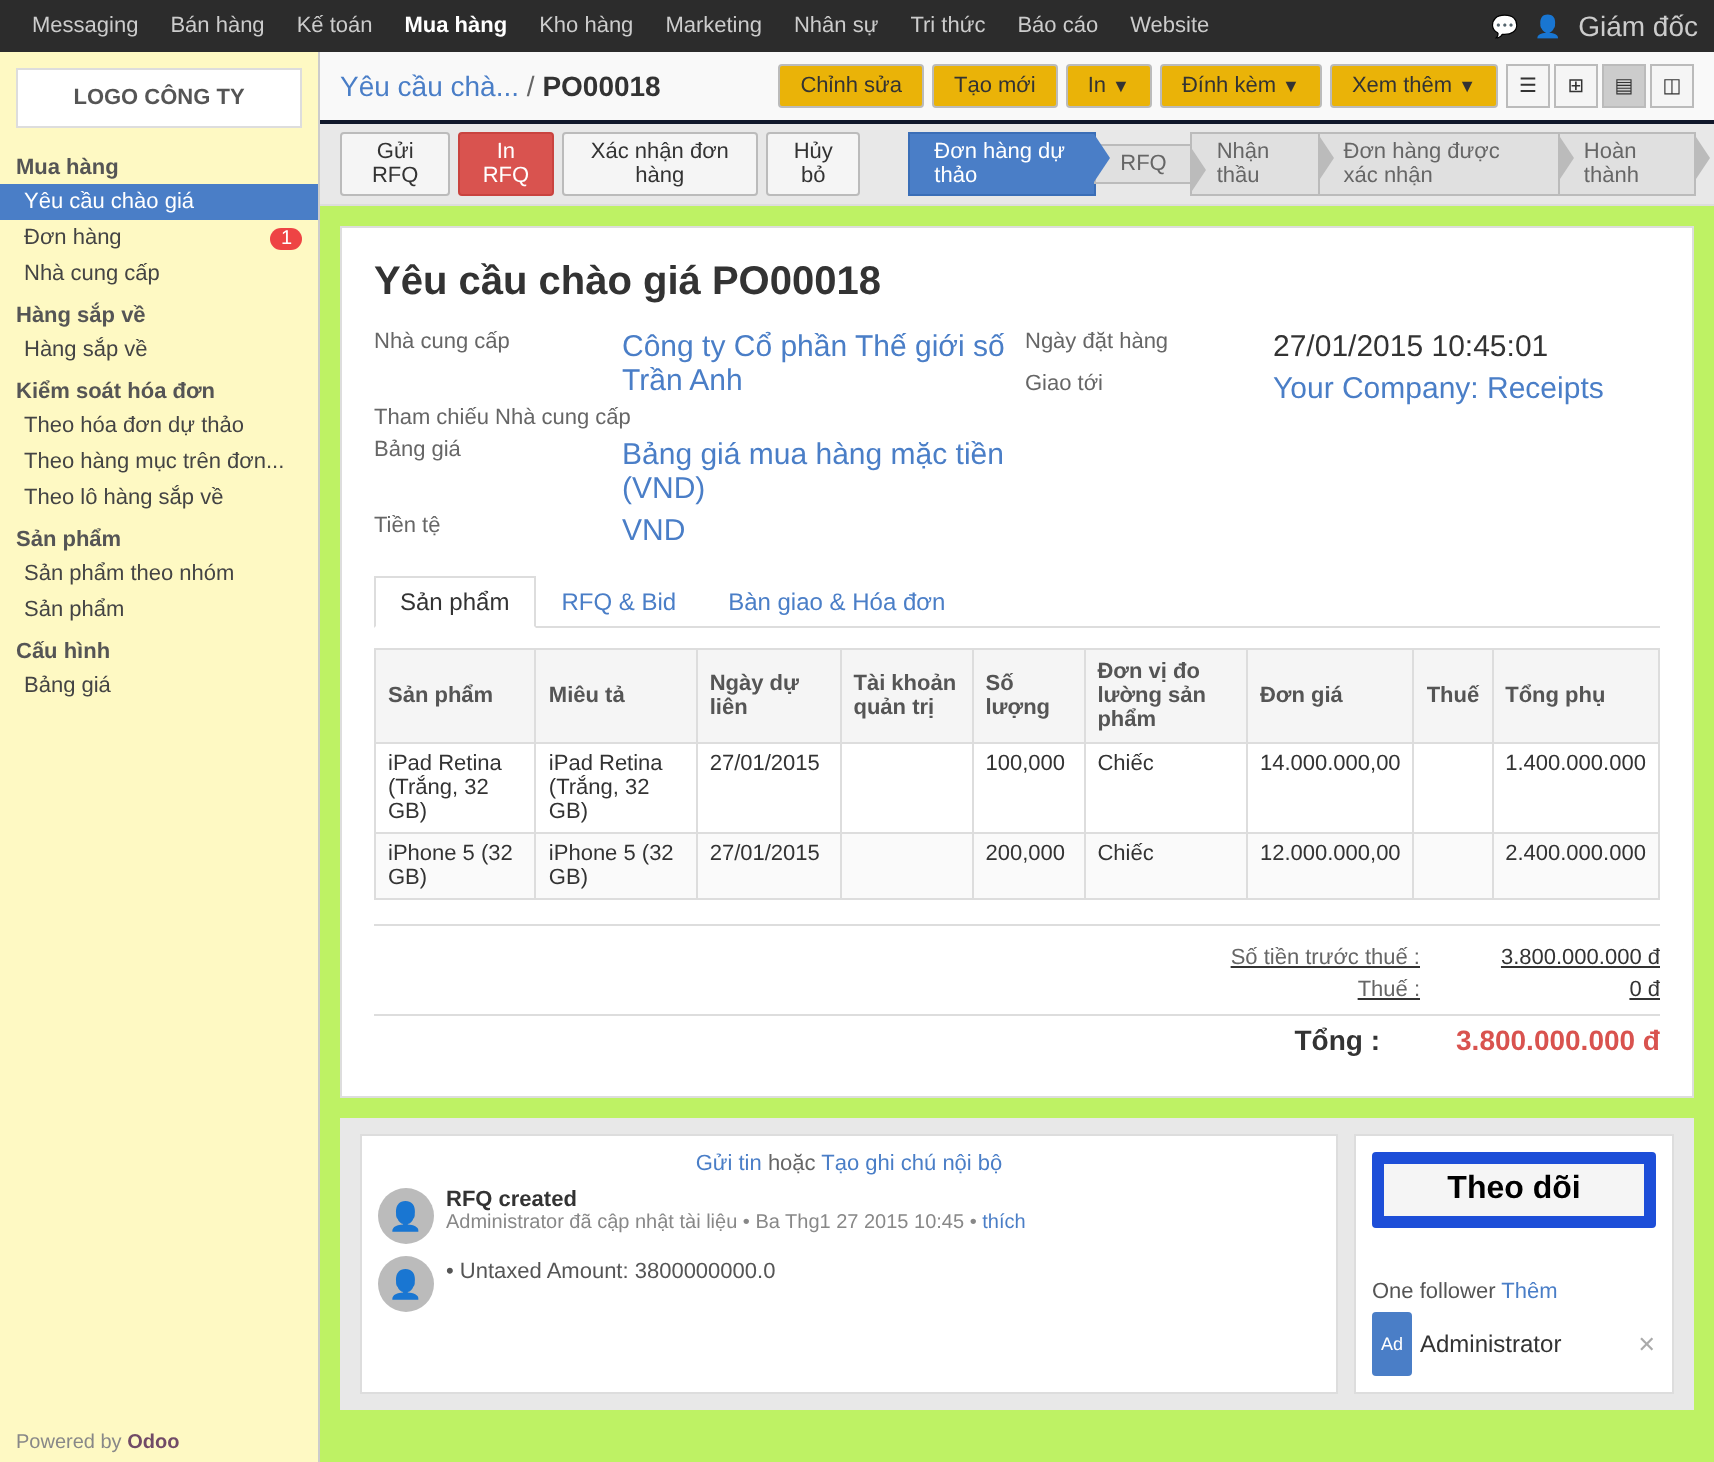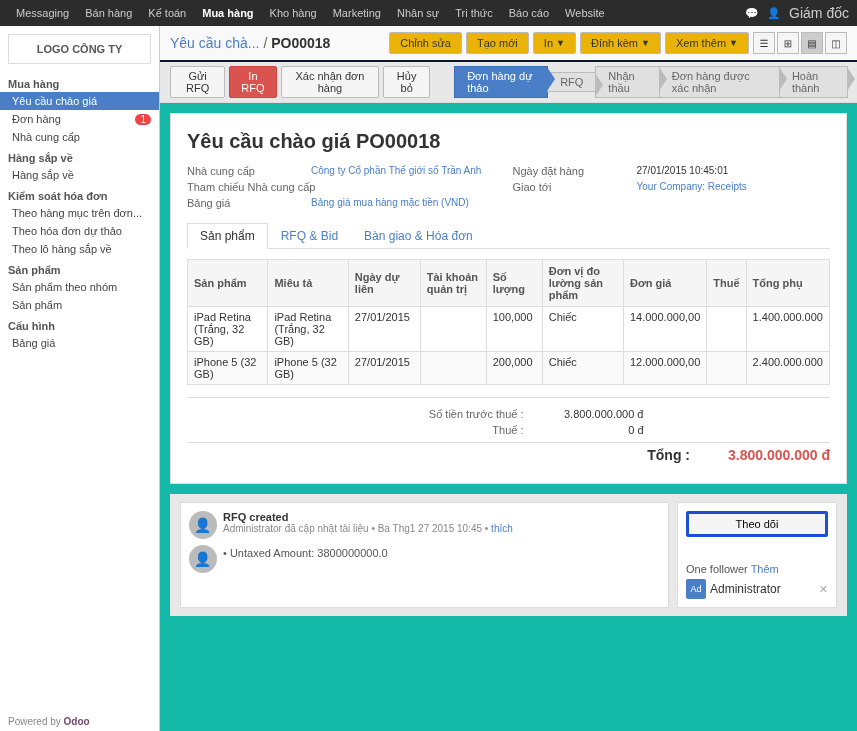--- a/index.html
+++ b/index.html
@@ -9,21 +9,21 @@
     .top-nav { background: #2c2c2c; color: #ccc; display: flex; align-items: center; height: 26px; padding: 0 8px; font-size: 11px; }
     .top-nav a { color: #ccc; text-decoration: none; padding: 0 8px; }
     .top-nav .active { color: #fff; font-weight: bold; }
     .top-nav-right { margin-left: auto; display: flex; align-items: center; gap: 8px; }
     .top-nav-right .icon-btn { color: #aaa; cursor: pointer; }
 
     
     .app-body { display: flex; height: calc(731px - 26px); }
 
     
-    .sidebar { width: 160px; background: #ffffff; border-right: 1px solid #ccc; flex-shrink: 0; overflow-y: auto; }
+    .sidebar { width: 160px; background: #fef9c3; border-right: 1px solid #ccc; flex-shrink: 0; overflow-y: auto; }
     .sidebar-logo { background: #fff; border: 1px solid #ddd; margin: 8px; padding: 8px; text-align: center; font-weight: bold; font-size: 11px; color: #555; }
     .sidebar-section { padding: 6px 8px 2px; font-weight: bold; color: #555; font-size: 11px; }
     .sidebar-item { padding: 3px 8px 3px 12px; cursor: pointer; color: #444; font-size: 11px; display: flex; align-items: center; justify-content: space-between; }
     .sidebar-item.active { background: #4a7ec7; color: #fff; }
     .sidebar-badge { background: #e44; color: #fff; border-radius: 8px; padding: 0 5px; font-size: 10px; }
     .powered { position: absolute; bottom: 4px; left: 8px; font-size: 10px; color: #888; }
     .powered span { color: #714b67; font-weight: bold; }
 
     
     .main { flex: 1; display: flex; flex-direction: column; overflow: hidden; }
@@ -45,45 +45,45 @@
     .status-btn.active-rfq { background: #d9534f; color: #fff; border-color: #c9433f; }
 
     
     .progress-steps { display: flex; align-items: center; margin-left: 20px; }
     .step { padding: 3px 12px; font-size: 11px; background: #e0e0e0; border: 1px solid #bbb; cursor: pointer; color: #666; position: relative; margin-right: -1px; }
     .step.active { background: #4a7ec7; color: #fff; border-color: #3a6eb7; }
     .step::after { content: ''; position: absolute; right: -8px; top: 0; border-left: 8px solid #bbb; border-top: 12px solid transparent; border-bottom: 12px solid transparent; z-index: 2; }
     .step.active::after { border-left-color: #4a7ec7; }
 
     
-    .content { flex: 1; overflow-y: auto; padding: 10px; background: #14b8a6; }
+    .content { flex: 1; overflow-y: auto; padding: 10px; background: #bef264; }
 
     
     .doc-card { background: #fff; border: 1px solid #ddd; padding: 16px; margin-bottom: 10px; }
     .doc-title { font-size: 20px; font-weight: bold; color: #333; margin-bottom: 12px; }
     .field-row { display: flex; align-items: flex-start; gap: 4px; }
     .field-label { color: #666; font-size: 11px; min-width: 120px; }
-    .field-value { color: #4a7ec7; font-size: 10px; }
+    .field-value { color: #4a7ec7; font-size: 15px; }
     .field-value.dark { color: #333; }
 
     
     .doc-tabs { display: flex; border-bottom: 1px solid #ddd; margin-bottom: 10px; }
     .doc-tab { padding: 5px 12px; cursor: pointer; font-size: 12px; border: 1px solid transparent; margin-bottom: -1px; }
     .doc-tab.active { border: 1px solid #ddd; border-bottom-color: #fff; background: #fff; color: #333; }
     .doc-tab:not(.active) { color: #4a7ec7; }
 
     
     .data-table { width: 100%; border-collapse: collapse; font-size: 11px; }
     .data-table th { background: #f5f5f5; border: 1px solid #ddd; padding: 5px 6px; text-align: left; font-weight: bold; color: #555; }
     .data-table td { border: 1px solid #ddd; padding: 4px 6px; vertical-align: top; }
     .data-table tr:nth-child(even) td { background: #fafafa; }
 
     
     .totals { margin-top: 12px; border-top: 1px solid #ddd; padding-top: 8px; }
-    .total-row { display: flex; justify-content: center; font-size: 11px; padding: 2px 0; }
+    .total-row { display: flex; justify-content: flex-end; font-size: 11px; padding: 2px 0; text-decoration: underline; }
     .total-row .total-label { color: #666; text-align: right; min-width: 150px; }
     .total-row .total-value { text-align: right; min-width: 120px; }
     .grand-total { display: flex; justify-content: flex-end; gap: 20px; font-size: 14px; font-weight: bold; padding: 4px 0; border-top: 1px solid #ddd; margin-top: 4px; }
     .grand-total .total-label { text-align: right; min-width: 150px; }
     .grand-total .total-value { text-align: right; min-width: 120px; color: #d9534f; }
 
     
     .bottom-section { display: flex; gap: 8px; padding: 8px 10px; background: #e8e8e8; }
     .chat-box { flex: 1; background: #fff; border: 1px solid #ddd; padding: 8px; }
     .chat-header { text-align: center; margin-bottom: 6px; font-size: 11px; color: #666; }
@@ -91,25 +91,25 @@
     .chat-msg { display: flex; gap: 6px; margin-bottom: 6px; }
     .chat-avatar { width: 28px; height: 28px; border-radius: 50%; background: #bbb; flex-shrink: 0; display: flex; align-items: center; justify-content: center; color: #666; font-size: 14px; }
     .chat-content { font-size: 11px; }
     .chat-content .chat-name { font-weight: bold; color: #333; }
     .chat-content .chat-sub { color: #888; font-size: 10px; }
     .chat-content .chat-sub a { color: #4a7ec7; }
     .chat-content .chat-body { color: #555; margin-top: 2px; }
 
     
     .followers-box { width: 160px; background: #fff; border: 1px solid #ddd; padding: 8px; flex-shrink: 0; }
-    .follow-btn { width: 100%; padding: 4px; border: 3px solid #1d4ed8; background: #f5f5f5; cursor: pointer; font-size: 11px; margin-bottom: 6px; border-radius: 2px; }
+    .follow-btn { width: 100%; padding: 4px; border: 6px solid #1d4ed8; background: #f5f5f5; cursor: pointer; font-size: 16px; margin-bottom: 6px; border-radius: 2px; font-weight: bold; }
     .followers-section { font-size: 11px; color: #555; margin-top: 20px; }
     .followers-section .add-link { color: #4a7ec7; cursor: pointer; }
     .follower-avatar { display: flex; align-items: center; gap: 4px; margin-top: 4px; }
-    .follower-avatar .av { width: 20px; height: 20px; background: #4a7ec7; border-radius: 2px; flex-shrink: 0; display: flex; align-items: center; justify-content: center; color: #fff; font-size: 9px; }
+    .follower-avatar .av { width: 20px; height: 32px; background: #4a7ec7; border-radius: 2px; flex-shrink: 0; display: flex; align-items: center; justify-content: center; color: #fff; font-size: 9px; }
     .close-x { cursor: pointer; color: #aaa; font-size: 11px; margin-left: auto; }
 
     .drop-arrow { font-size: 9px; margin-left: 3px; }
   </style>
 </head>
 <body>
 
 <div class="top-nav">
   <a>Messaging</a>
   <a>Bán hàng</a>
@@ -145,24 +145,24 @@
         <span>Nhà cung cấp</span>
       </div>
 
     <div class="sidebar-section">Hàng sắp về</div>
     <div class="sidebar-item">
         <span>Hàng sắp về</span>
       </div>
 
     <div class="sidebar-section">Kiểm soát hóa đơn</div>
     <div class="sidebar-item">
+        <span>Theo hóa đơn dự thảo</span>
+      </div>
+    <div class="sidebar-item">
         <span>Theo hàng mục trên đơn...</span>
-      </div>
-    <div class="sidebar-item">
-        <span>Theo hóa đơn dự thảo</span>
       </div>
     <div class="sidebar-item">
         <span>Theo lô hàng sắp về</span>
       </div>
 
     <div class="sidebar-section">Sản phẩm</div>
     <div class="sidebar-item">
         <span>Sản phẩm theo nhóm</span>
       </div>
     <div class="sidebar-item">
@@ -235,20 +235,24 @@
               <span class="field-label">Nhà cung cấp</span>
               <span class="field-value">Công ty Cổ phần Thế giới số Trần Anh</span>
             </div>
             <div class="field-row" style="margin-bottom:4px;">
               <span class="field-label">Tham chiếu Nhà cung cấp</span>
               <span class="field-value dark"></span>
             </div>
             <div class="field-row" style="margin-bottom:4px;align-items:flex-start;">
               <span class="field-label">Bảng giá</span>
               <span class="field-value">Bảng giá mua hàng mặc tiền (VND)</span>
+            </div>
+            <div class="field-row" style="margin-bottom:4px;">
+              <span class="field-label">Tiền tệ</span>
+              <span class="field-value">VND</span>
             </div>
           </div>
           <div>
             <div class="field-row" style="margin-bottom:4px;">
               <span class="field-label">Ngày đặt hàng</span>
               <span class="field-value dark">27/01/2015 10:45:01</span>
             </div>
             <div class="field-row" style="margin-bottom:8px;">
               <span class="field-label">Giao tới</span>
               <span class="field-value">Your Company: Receipts</span>
@@ -314,20 +318,25 @@
           <div class="grand-total">
             <span class="total-label">Tổng :</span>
             <span class="total-value">3.800.000.000 đ</span>
           </div>
         </div>
       </div>
 
       <div class="bottom-section">
 
         <div class="chat-box">
+          <div class="chat-header">
+            <a>Gửi tin</a>
+            <span>  hoặc  </span>
+            <a>Tạo ghi chú nội bộ</a>
+          </div>
 
           <div class="chat-msg">
             <div class="chat-avatar">👤</div>
             <div class="chat-content">
               <span class="chat-name">RFQ created</span>
               <div class="chat-sub">
                 Administrator đã cập nhật tài liệu • Ba Thg1 27 2015 10:45 • <a>thích</a>
               </div>
             </div>
           </div>

